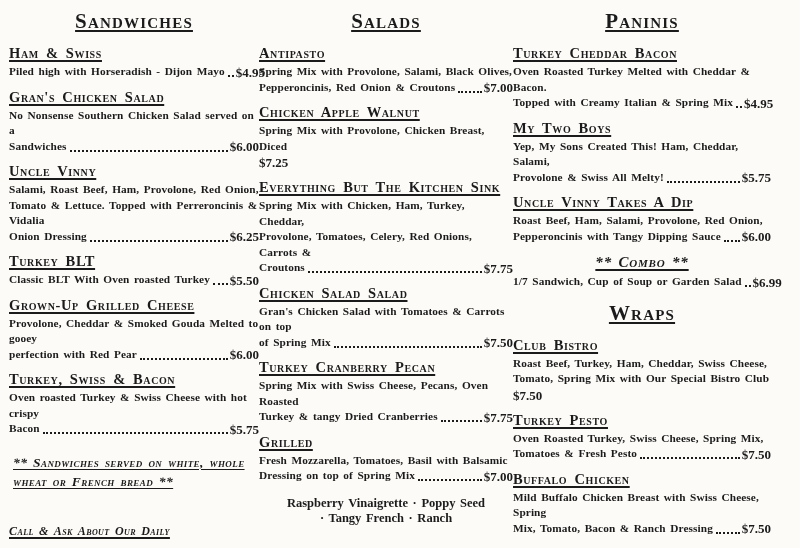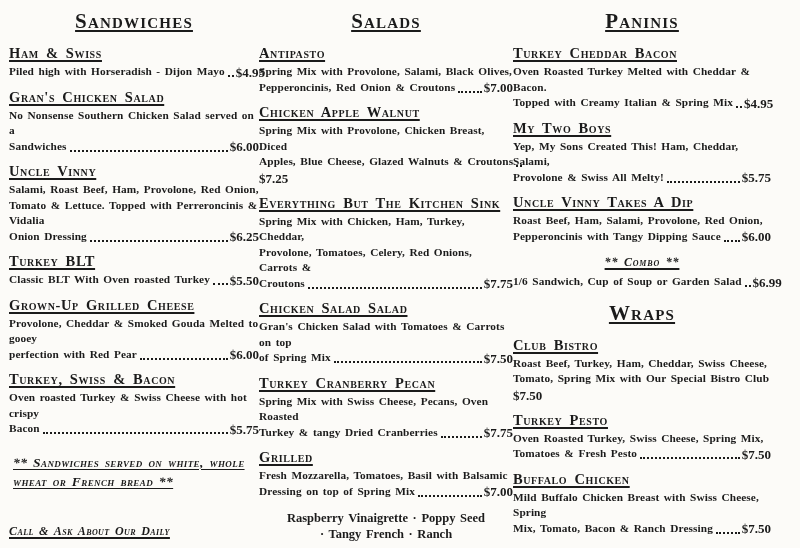--- a/index.html
+++ b/index.html
@@ -81,21 +81,21 @@
     word-spacing: 2px;
     line-height: 24px;
     text-decoration: underline;
     text-decoration-thickness: 1.6px;
     text-underline-offset: 2px;
   }
   .fancy-title {
     text-align: center;
     font-style: italic;
     font-variant: small-caps;
-    font-size: 12px;
+    font-size: 15px;
     letter-spacing: 0.8px;
     word-spacing: 2px;
     text-decoration: underline;
     text-decoration-thickness: 1.5px;
     text-underline-offset: 2px;
     line-height: 18px;
     margin-bottom: 3px;
   }
   .dressing-block { margin: 12px 0 10px 0; }
   .dressing-line {
@@ -181,24 +181,20 @@
         <div class="desc-line">Spring Mix with Provolone, Salami, Black Olives,</div>
         <div class="leader-row">
           <span class="lead-text">Pepperoncinis, Red Onion &amp; Croutons</span>
           <span class="dots"></span>
           <span class="price">$7.00</span>
         </div>
       </div>
       <div class="item">
         <div class="item-title">Chicken Apple Walnut</div>
         <div class="desc-line">Spring Mix with Provolone, Chicken Breast, Diced</div>
-        <div class="leader-row">
-          <span class="lead-text">Apples, Blue Cheese, Glazed Walnuts &amp; Croutons</span>
-          <span class="dots"></span>
-        </div>
         <div class="price own-line">$7.25</div>
       </div>
       <div class="item">
         <div class="item-title">Everything But The Kitchen Sink</div>
         <div class="desc-line">Spring Mix with Chicken, Ham, Turkey, Cheddar,</div>
         <div class="desc-line">Provolone, Tomatoes, Celery, Red Onions, Carrots &amp;</div>
         <div class="leader-row">
           <span class="lead-text">Croutons</span>
           <span class="dots"></span>
           <span class="price">$7.75</span>
@@ -261,21 +257,21 @@
         <div class="desc-line">Roast Beef, Ham, Salami, Provolone, Red Onion,</div>
         <div class="leader-row">
           <span class="lead-text">Pepperoncinis with Tangy Dipping Sauce</span>
           <span class="dots"></span>
           <span class="price">$6.00</span>
         </div>
       </div>
       <div class="combo-block">
         <div class="fancy-title">** Combo **</div>
         <div class="leader-row">
-          <span class="lead-text">1/6 Sandwich, Cup of Soup or Garden Salad</span>
+          <span class="lead-text">1/7 Sandwich, Cup of Soup or Garden Salad</span>
           <span class="dots"></span>
           <span class="price">$6.99</span>
         </div>
       </div>
       <div class="col-header subheader">Wraps</div>
       <div class="item">
         <div class="item-title">Club Bistro</div>
         <div class="desc-line">Roast Beef, Turkey, Ham, Cheddar, Swiss Cheese,</div>
         <div class="leader-row">
           <span class="lead-text">Tomato, Spring Mix with Our Special Bistro Club</span>

